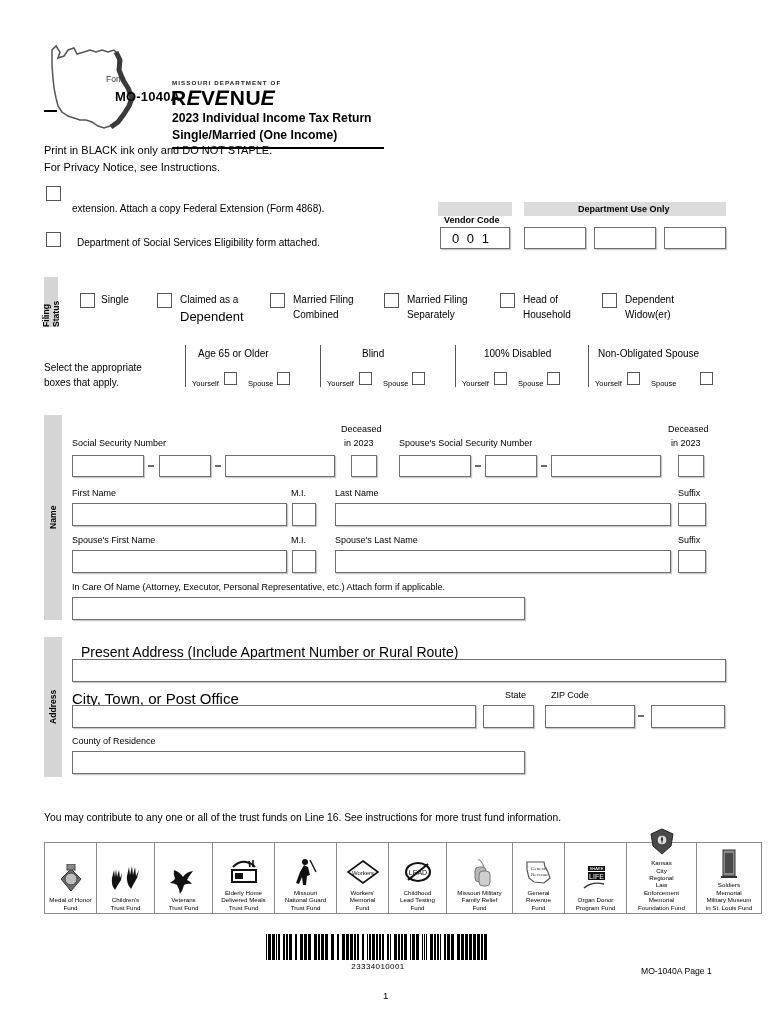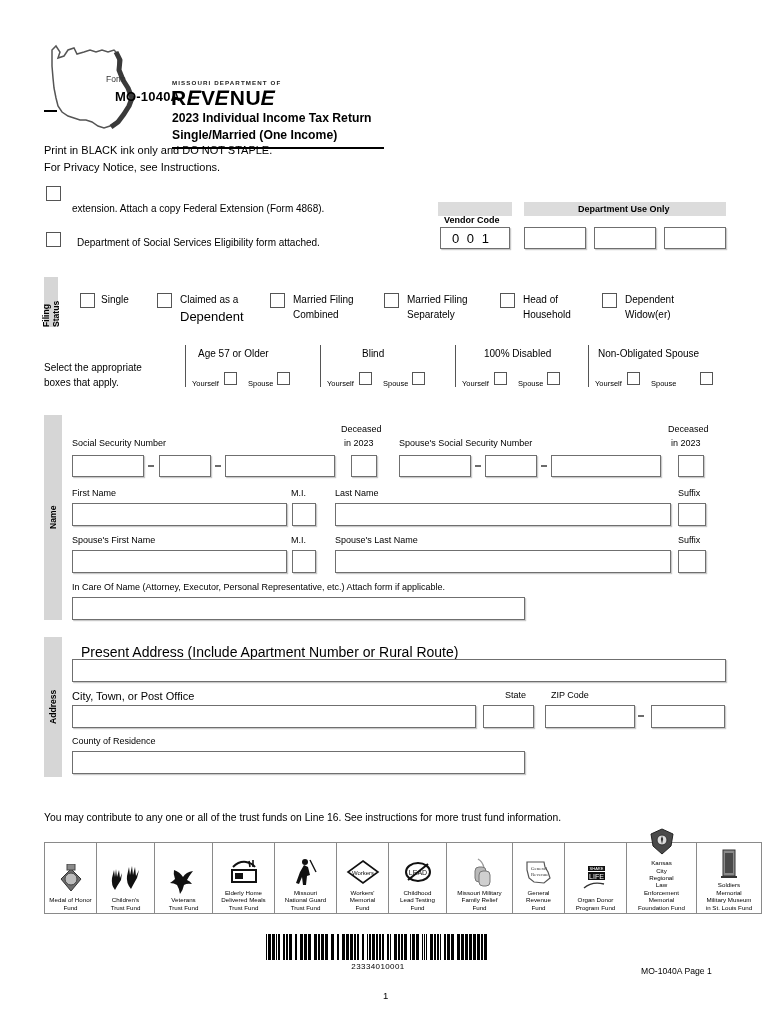--- a/index.html
+++ b/index.html
@@ -118,21 +118,21 @@
   <div class="tx" style="left:625px;top:309px;font-size:10px;">Widow(er)</div>
 
   <div class="tx" style="left:44px;top:362px;font-size:10px;">Select the appropriate</div>
   <div class="tx" style="left:44px;top:377px;font-size:10px;">boxes that apply.</div>
 
   <div class="sep" style="left:185px;top:345px;height:42px;"></div>
   <div class="sep" style="left:320px;top:345px;height:42px;"></div>
   <div class="sep" style="left:455px;top:345px;height:42px;"></div>
   <div class="sep" style="left:588px;top:345px;height:42px;"></div>
 
-  <div class="tx" style="left:198px;top:348px;font-size:10px;">Age 57 or Older</div>
+  <div class="tx" style="left:198px;top:348px;font-size:10px;">Age 65 or Older</div>
   <div class="tx" style="left:192px;top:379px;font-size:7.5px;">Yourself</div>
   <div class="cbx sm" style="left:224px;top:372px;"></div>
   <div class="tx" style="left:248px;top:379px;font-size:7.5px;">Spouse</div>
   <div class="cbx sm" style="left:277px;top:372px;"></div>
 
   <div class="tx" style="left:362px;top:348px;font-size:10px;">Blind</div>
   <div class="tx" style="left:327px;top:379px;font-size:7.5px;">Yourself</div>
   <div class="cbx sm" style="left:359px;top:372px;"></div>
   <div class="tx" style="left:383px;top:379px;font-size:7.5px;">Spouse</div>
   <div class="cbx sm" style="left:412px;top:372px;"></div>
@@ -193,21 +193,21 @@
 
   <div class="tx" style="left:72px;top:582px;font-size:9px;">In Care Of Name (Attorney, Executor, Personal Representative, etc.) Attach form if applicable.</div>
   <div class="box" style="left:72px;top:597px;width:453px;height:23px;"></div>
 
   <div class="vbar" style="left:44px;top:637px;width:18px;height:140px;"></div>
   <div class="vlabel" style="left:44px;top:637px;width:18px;height:140px;">Address</div>
 
   <div class="tx" style="left:81px;top:644px;font-size:14px;">Present Address (Include Apartment Number or Rural Route)</div>
   <div class="box" style="left:72px;top:659px;width:654px;height:23px;"></div>
 
-  <div class="tx" style="left:72px;top:690px;font-size:11px;">City, Town, or Post Office</div>
+  <div class="tx" style="left:72px;top:690px;font-size:15px;">City, Town, or Post Office</div>
   <div class="tx" style="left:505px;top:690px;font-size:9px;">State</div>
   <div class="tx" style="left:551px;top:690px;font-size:9px;">ZIP Code</div>
   <div class="box" style="left:72px;top:705px;width:404px;height:23px;"></div>
   <div class="box" style="left:483px;top:705px;width:51px;height:23px;"></div>
   <div class="box" style="left:545px;top:705px;width:90px;height:23px;"></div>
   <div class="dash" style="left:638px;top:715px;"></div>
   <div class="box" style="left:651px;top:705px;width:74px;height:23px;"></div>
 
   <div class="tx" style="left:72px;top:736px;font-size:9px;">County of Residence</div>
   <div class="box" style="left:72px;top:751px;width:453px;height:23px;"></div>

